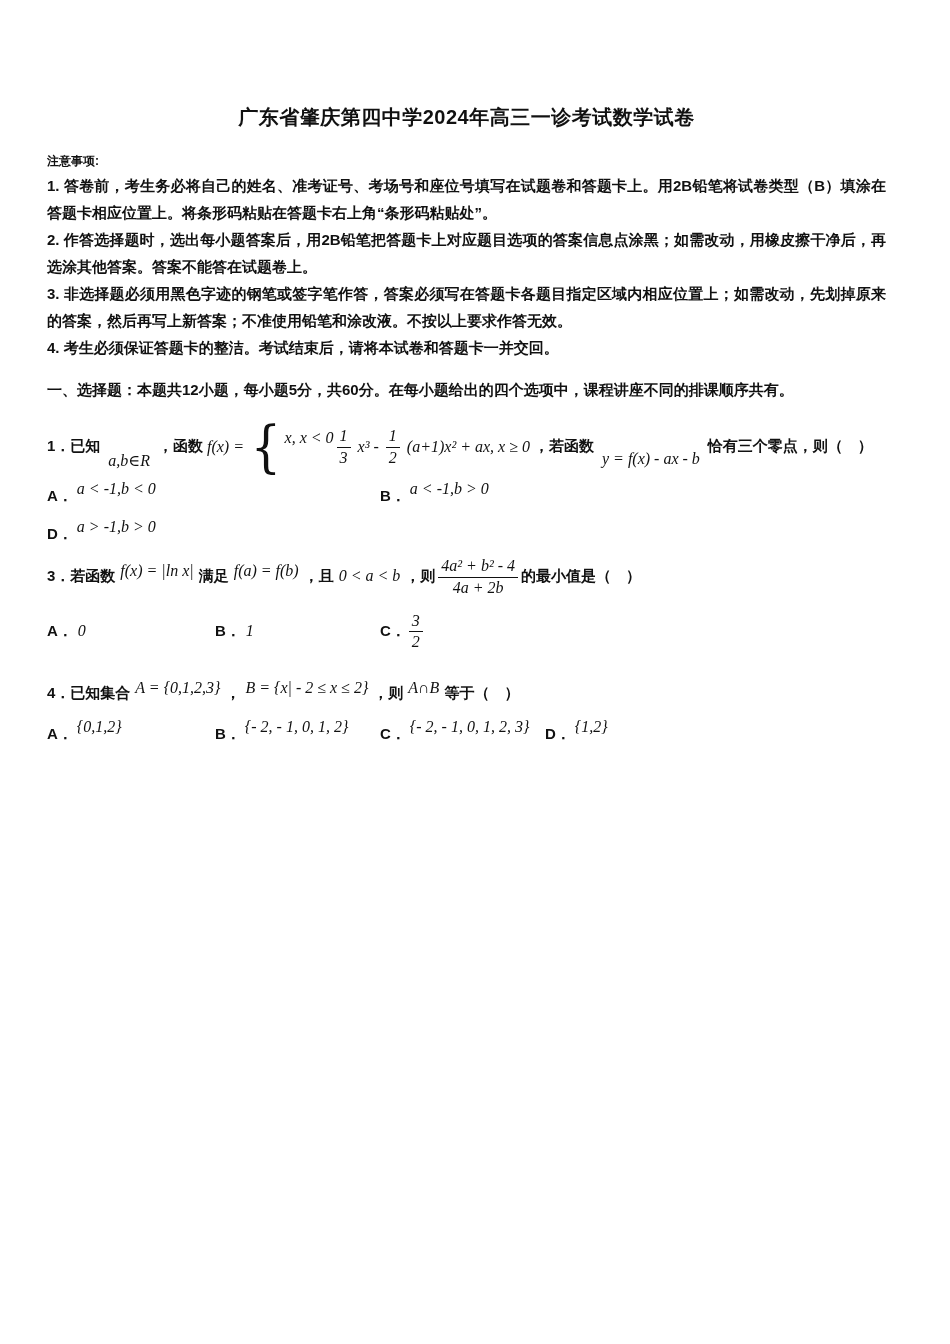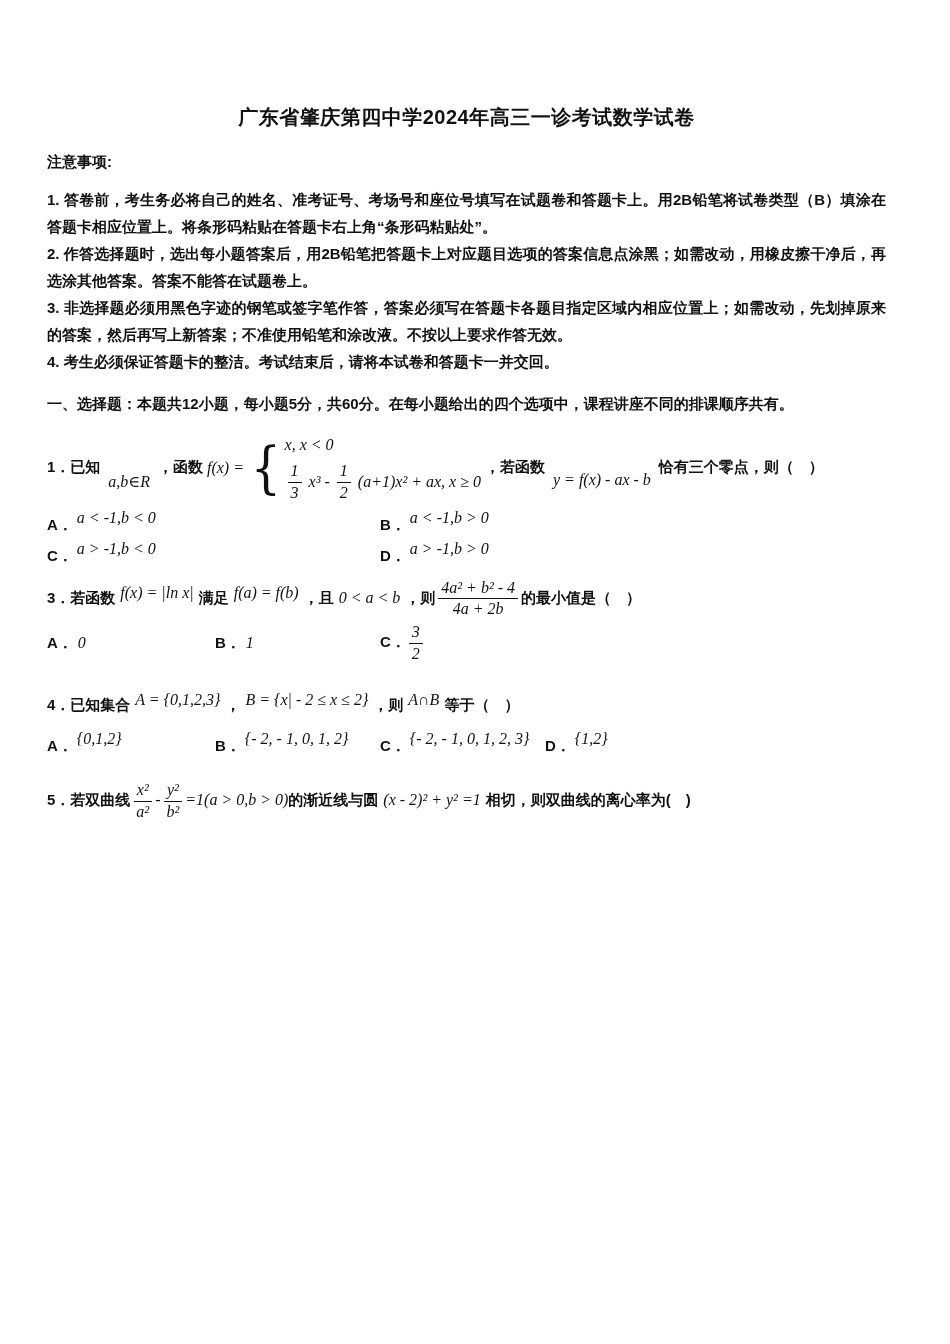--- a/index.html
+++ b/index.html
@@ -1,50 +1,50 @@
 <!DOCTYPE html>
 <html><head>
 <meta charset="utf-8">
 <style>
   html,body{margin:0;padding:0;background:#fff;}
   body{width:950px;height:1344px;overflow:hidden;color:#111;
        font-family:"Liberation Sans","DejaVu Sans",sans-serif;}
   .page{width:950px;height:1344px;box-sizing:border-box;
         padding:104px 64px 0 47px;font-size:15px;font-weight:600;}
   .title{font-size:20px;font-weight:700;text-align:center;margin:0 0 22px 0;letter-spacing:.5px;}
-  .notice-heading{font-size:15px;font-weight:700;margin:0 0 14px 0;}
+  .notice-heading{font-size:12px;font-weight:700;margin:0 0 2px 0;}
   .notice{margin:0;line-height:27px;text-align:justify;}
   .section{margin:15px 0 0 0;line-height:27px;}
   .math{font-family:"Liberation Serif","DejaVu Serif",serif;font-style:italic;
         font-weight:400;font-size:16px;}
   .low{position:relative;top:15px;display:inline-block;margin:0 8px;}
   .low2{position:relative;top:13px;display:inline-block;margin:0 8px;}
   .raise{position:relative;top:-7px;display:inline-block;margin-left:4px;}
   .raise5{position:relative;top:-5px;display:inline-block;margin:0 5px;}
   .frac{display:inline-flex;flex-direction:column;align-items:center;
         vertical-align:middle;margin:0 3px;}
   .frac .num{display:block;border-bottom:1.3px solid #111;padding:0 3px;line-height:1.3;}
   .frac .den{display:block;padding:0 3px;line-height:1.3;}
   .casewrap{display:inline-flex;align-items:center;vertical-align:middle;margin:0 4px;}
   .brace{font-family:"DejaVu Serif",serif;font-style:normal;font-weight:400;
          font-size:56px;line-height:1;transform:scaleX(.85);margin:0 1px 0 4px;}
-  .cases{display:inline-flex;flex-direction:column;align-items:flex-start;row-gap:4px;}
+  .cases{display:inline-flex;flex-direction:row;align-items:flex-start;row-gap:4px;}
   .caseline{display:inline-flex;align-items:center;column-gap:4px;white-space:nowrap;}
   .question{line-height:1.5;}
   .q1{margin-top:16px;}
   .opts{margin-top:12px;}
-  .grid2{display:grid;grid-template-columns:333px auto;row-gap:12px;}
+  .grid2{display:grid;grid-template-columns:333px auto;row-gap:19px;}
   .grid4{display:grid;grid-template-columns:168px 165px 165px auto;align-items:center;}
   .opt{white-space:nowrap;}
   .optl{font-weight:700;}
   .q2{margin-top:20px;line-height:39px;text-align:justify;}
   .q2opts{margin-top:4px;}
   .q2opts .optv{font-weight:700;margin-left:2px;}
   .q3{margin-top:12px;}
-  .q3opts{margin-top:2px;}
+  .q3opts{margin-top:12px;}
   .q4{margin-top:28px;}
   .q4opts{margin-top:20px;}
   .q5{margin-top:24px;}
   .rad{border-top:1.3px solid #111;}
   .mpad{margin:0 5px;}
 </style>
 </head>
 <body>
 
 <div class="page">
@@ -77,21 +77,20 @@
             </span>
             <span>(a+1)x² + ax, x ≥ 0</span>
           </span>
         </span>
       </span><span>，若函数</span><span class="math low2">y = f(x) - ax - b</span><span>恰有三个零点，则（　）</span>
   </div>
 
   <div class="opts grid2">
     <div class="opt"><span class="optl">A．</span><span class="math raise">a &lt; -1,b &lt; 0</span></div>
     <div class="opt"><span class="optl">B．</span><span class="math raise">a &lt; -1,b &gt; 0</span></div>
-    <div class="opt"><span class="optl">C．</span><span class="math raise">a &gt; -1,b &lt; 0</span></div>
     <div class="opt"><span class="optl">D．</span><span class="math raise">a &gt; -1,b &gt; 0</span></div>
   </div>
 
 
 
   <div class="question q3">
     <span>3．若函数</span><span class="math raise5">f(x) = |ln x|</span><span>满足</span><span class="math raise5">f(a) = f(b)</span><span>，且</span><span class="math mpad">0 &lt; a &lt; b</span><span>，则</span><span class="frac math">
         <span class="num">4a² + b² - 4</span>
         <span class="den">4a + 2b</span>
       </span><span>的最小值是（　）</span>
@@ -110,23 +109,14 @@
     <span>4．已知集合</span><span class="math raise5">A = {0,1,2,3}</span><span>，</span><span class="math raise5">B = {x| - 2 ≤ x ≤ 2}</span><span>，则</span><span class="math raise5">A∩B</span><span>等于（　）</span>
   </div>
 
   <div class="opts grid4 q4opts">
     <div class="opt"><span class="optl">A．</span><span class="math raise">{0,1,2}</span></div>
     <div class="opt"><span class="optl">B．</span><span class="math raise">{- 2, - 1, 0, 1, 2}</span></div>
     <div class="opt"><span class="optl">C．</span><span class="math raise">{- 2, - 1, 0, 1, 2, 3}</span></div>
     <div class="opt"><span class="optl">D．</span><span class="math raise">{1,2}</span></div>
   </div>
 
-  <div class="question q5">
-    <span>5．若双曲线</span><span class="frac math">
-        <span class="num">x²</span>
-        <span class="den">a²</span>
-      </span><span class="math">-</span><span class="frac math">
-        <span class="num">y²</span>
-        <span class="den">b²</span>
-      </span><span class="math">=1(a &gt; 0,b &gt; 0)</span><span>的渐近线与圆</span><span class="math mpad">(x - 2)² + y² =1</span><span>相切，则双曲线的离心率为(　)</span>
-  </div>
 
 </div>
 
 </body></html>

